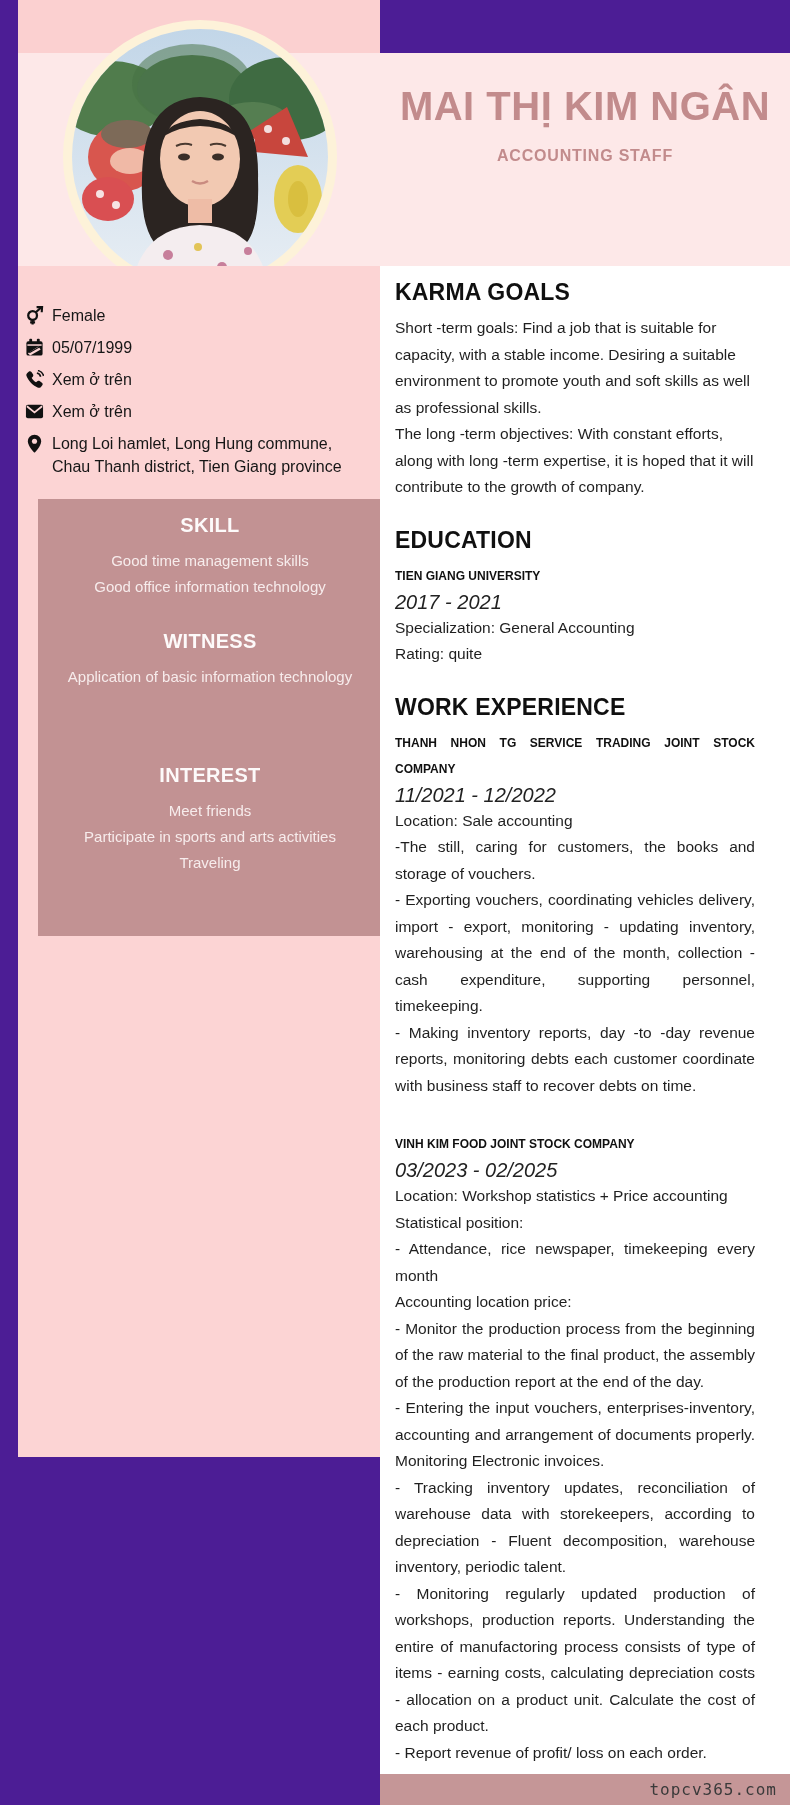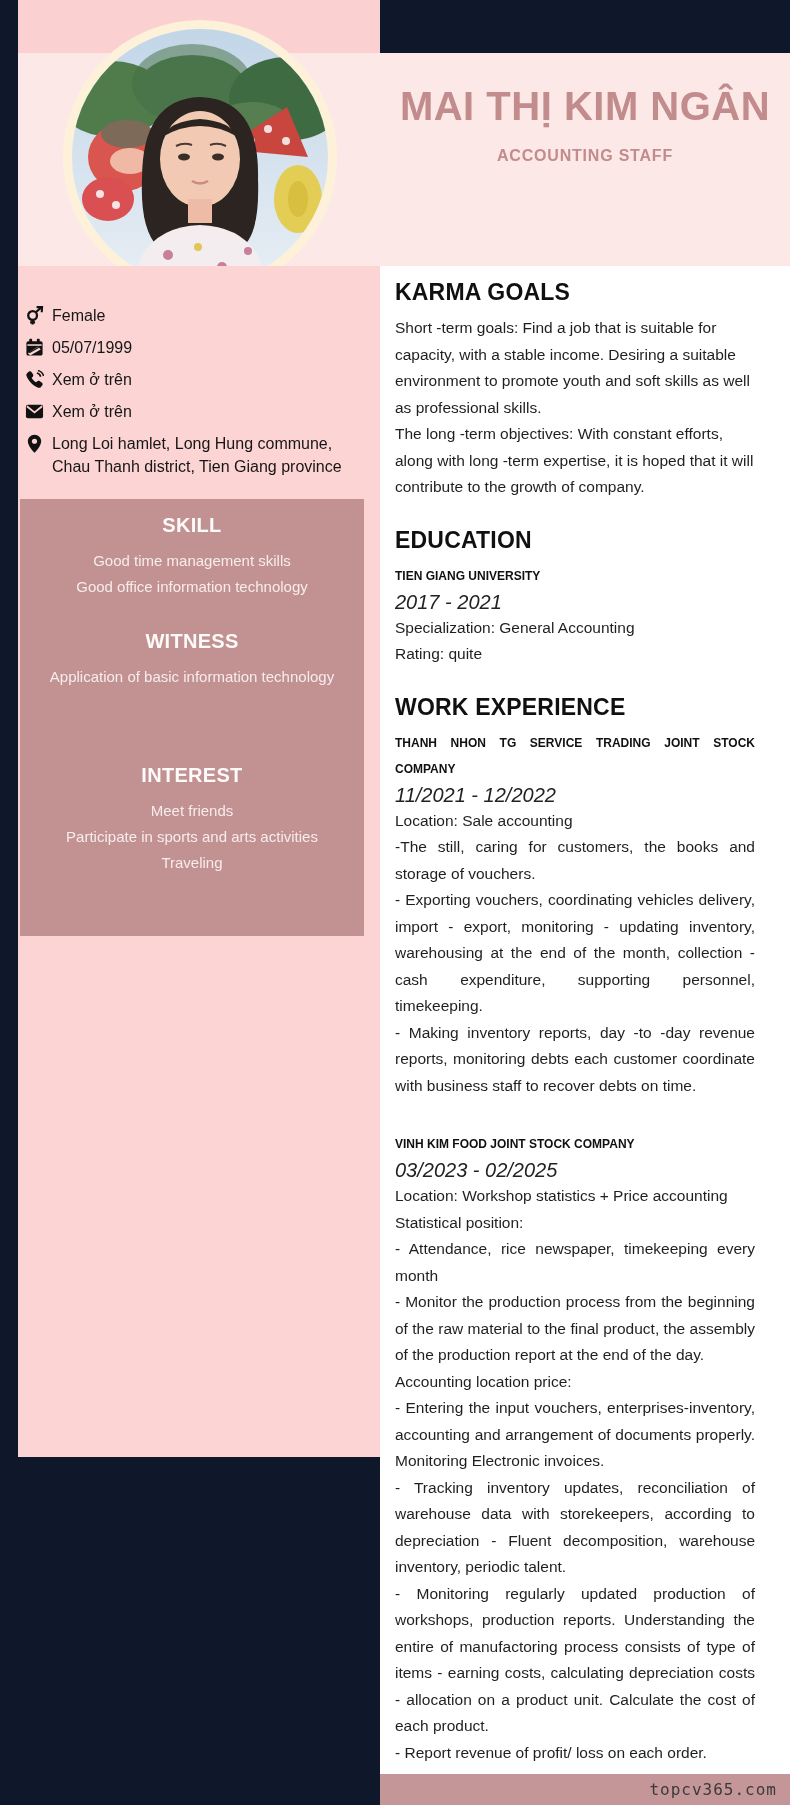--- a/index.html
+++ b/index.html
@@ -9,21 +9,21 @@
     --box_mauve:#c29293;
     --bar_mauve:#c59697;
     --name_rose:#c28b8c;
     --ink:#1c1c1c;
   }
   *{box-sizing:border-box;margin:0;padding:0;}
   html,body{background:#fff;}
   .page{
     position:relative;
     width:790px;height:1805px;
-    background:#0f172a;
+    background:#4c1d95;
     overflow:hidden;
     font-family:"Liberation Sans","DejaVu Sans",sans-serif;
     color:var(--ink);
   }
   
   .top-band{position:absolute;left:18px;top:0;width:362px;height:53px;background:var(--topband_pink);}
   .header-band{position:absolute;left:18px;top:53px;width:772px;height:213px;background:var(--header_pink);}
   .name-block{position:absolute;left:380px;top:78px;width:410px;text-align:center;}
   .name{font-size:40px;line-height:56px;font-weight:bold;letter-spacing:.5px;color:var(--name_rose);}
   .job-title{margin-top:13px;font-size:16px;font-weight:bold;letter-spacing:.8px;color:var(--name_rose);}
@@ -34,21 +34,21 @@
     background:#fdf2d9;
     padding:9px;
   }
   .photo-inner{width:256px;height:256px;border-radius:50%;overflow:hidden;display:block;}
   
   .sidebar{position:absolute;left:18px;top:266px;width:362px;height:1191px;background:var(--sidebar_pink);}
   .info{position:absolute;left:7px;top:38px;right:8px;}
   .info-row{display:flex;gap:8px;margin-bottom:9px;font-size:16px;line-height:23px;color:#161616;}
   .info-row .ic{flex:0 0 19px;width:19px;height:19px;margin-top:2px;}
   .side-box{
-    position:absolute;left:2px;top:233px;width:344px;height:437px;
+    position:absolute;left:20px;top:233px;width:344px;height:437px;
     background:var(--box_mauve);
     text-align:center;color:#f8efef;
     padding:15px 12px 6px;
   }
   .box-title{font-size:20px;font-weight:bold;color:#fdfafa;margin-bottom:11px;letter-spacing:.3px;}
   .box-title.witness{margin-top:30px;}
   .box-title.interest{margin-top:74px;}
   .box-item{font-size:15px;line-height:26px;color:#f7ecec;}
   
   .main{
@@ -229,22 +229,22 @@
         <p class="body just"> - Exporting vouchers, coordinating vehicles delivery, import - export, monitoring - updating inventory, warehousing at the end of the month, collection - cash expenditure, supporting personnel, timekeeping.</p>
         <p class="body just">- Making inventory reports, day -to -day revenue reports, monitoring debts each customer coordinate with business staff to recover debts on time.</p>
       </div>
 
       <div class="job">
         <div class="subhead just">VINH KIM FOOD JOINT STOCK COMPANY</div>
         <div class="period">03/2023 - 02/2025</div>
         <p class="body just">Location: Workshop statistics + Price accounting</p>
         <p class="body just">Statistical position:</p>
         <p class="body just">- Attendance, rice newspaper, timekeeping every month</p>
+        <p class="body just">Accounting location price:</p>
         <p class="body just"> - Monitor the production process from the beginning of the raw material to the final product, the assembly of the production report at the end of the day.</p>
-        <p class="body just">Accounting location price:</p>
         <p class="body just">- Entering the input vouchers, enterprises-inventory, accounting and arrangement of documents properly. Monitoring Electronic invoices.</p>
         <p class="body just">- Tracking inventory updates, reconciliation of warehouse data with storekeepers, according to depreciation - Fluent decomposition, warehouse inventory, periodic talent.</p>
         <p class="body just">- Monitoring regularly updated production of workshops, production reports. Understanding the entire of manufactoring process consists of type of items - earning costs, calculating depreciation costs - allocation on a product unit. Calculate the cost of each product.</p>
         <p class="body just">- Report revenue of profit/ loss on each order.</p>
       </div>
     </div>
 
     <div class="section">
       <div class="section-title">ACTIVITIES</div>
 

